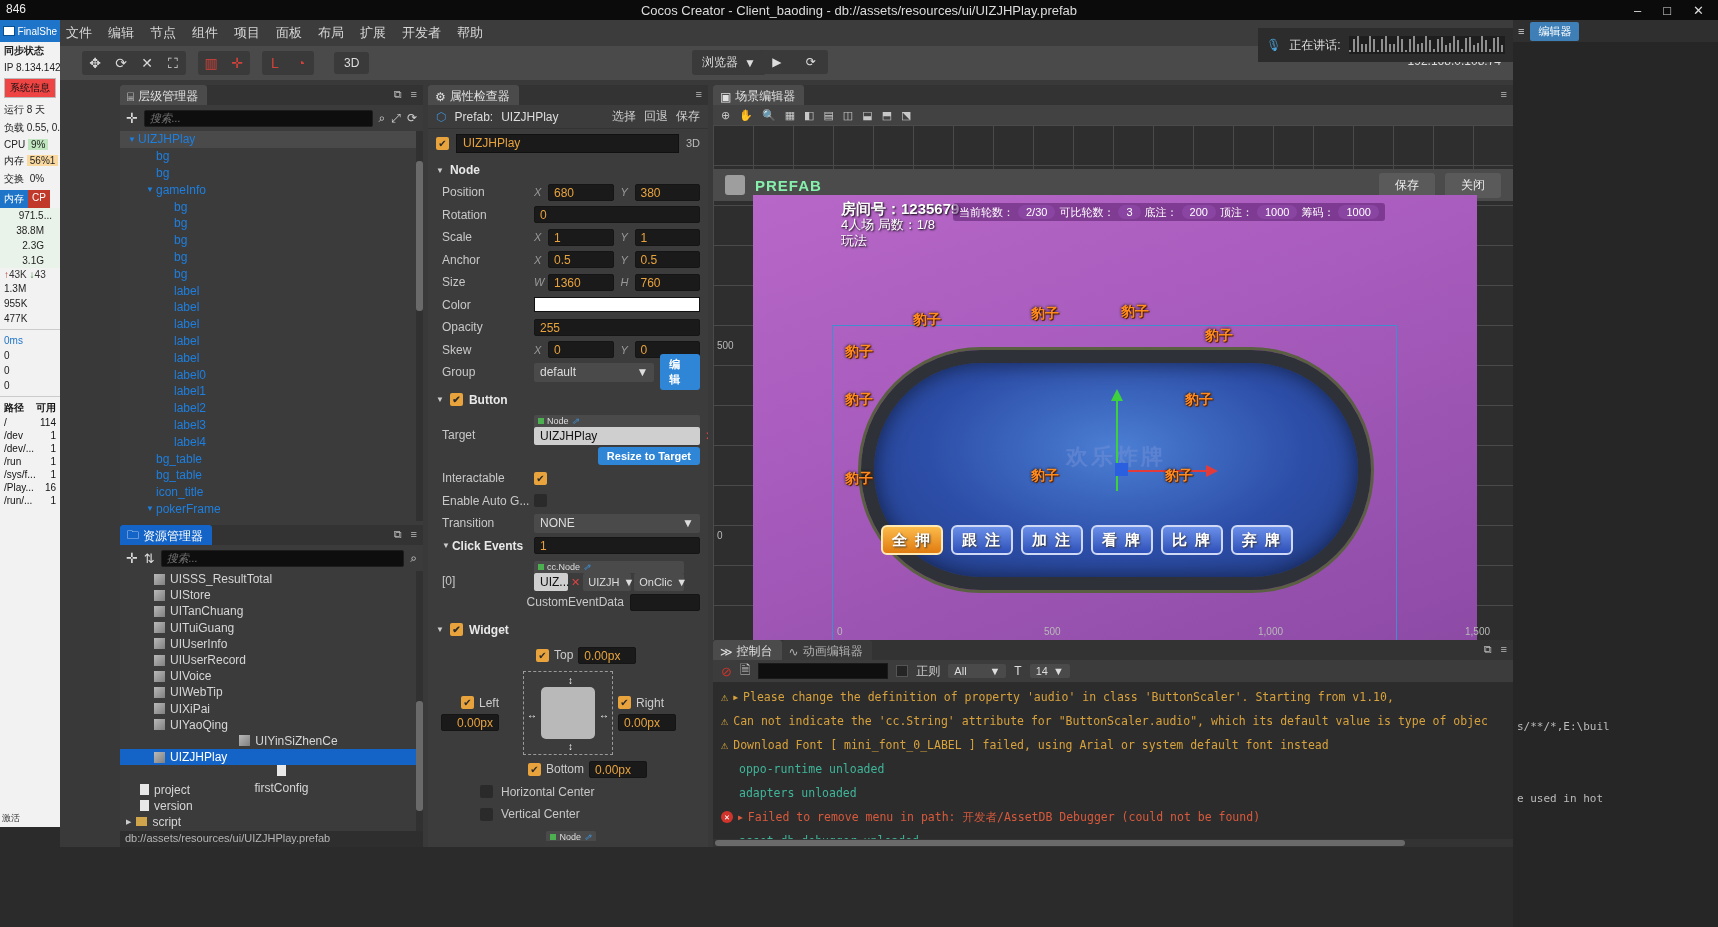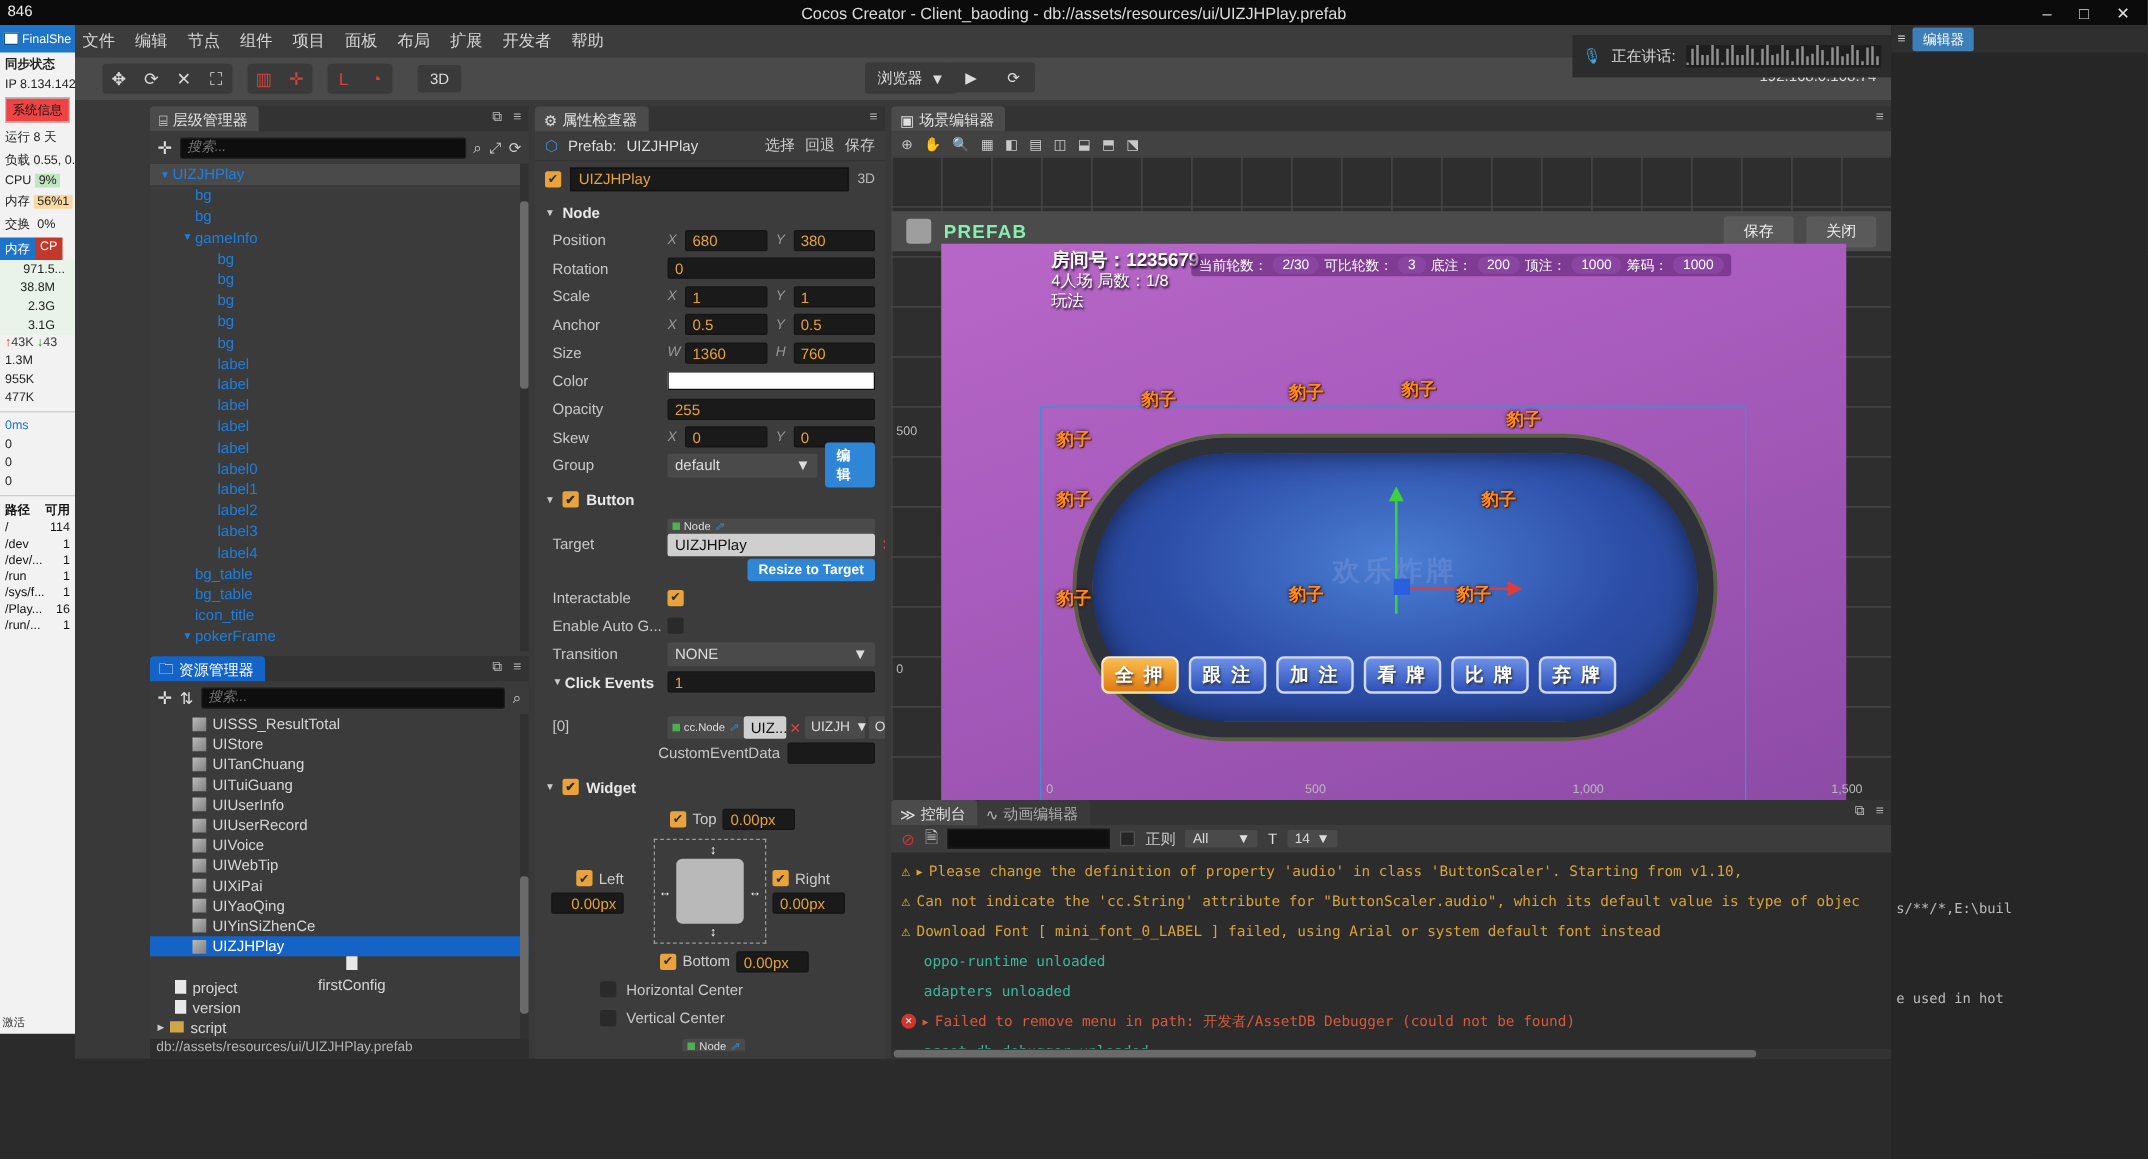--- a/index.html
+++ b/index.html
@@ -472,21 +472,21 @@
             <span>UIWebTip</span>
           </div>
           <div class="arow" style="padding-left: 34px;">
             <span class="cube"></span>
             <span>UIXiPai</span>
           </div>
           <div class="arow" style="padding-left: 34px;">
             <span class="cube"></span>
             <span>UIYaoQing</span>
           </div>
-          <div class="arow" style="padding-left: 34px;">
+          <div class="arow" style="padding-left: 34px; justify-content: center;">
             <span class="cube"></span>
             <span>UIYinSiZhenCe</span>
           </div>
           <div class="arow sel" style="padding-left: 34px;">
             <span class="cube"></span>
             <span>UIZJHPlay</span>
           </div>
           <div class="arow" style="padding-left: 20px; flex-direction: column;">
             <span class="docico"></span>
             <span>firstConfig</span>
@@ -640,21 +640,21 @@
           <span>▼</span>
         </span>
       </div>
       <div class="prow">
         <span class="tri" style="font-size:8px;color:#ccc;width:10px">▼</span>
         <span class="plab" style="width:82px;font-weight:bold;color:#e8e8e8">Click Events</span>
         <span class="pin full">1</span>
       </div>
       <div class="prow" style="height:34px;align-items:flex-end">
         <span class="plab" style="padding-bottom:3px">[0]</span>
-        <span style="display:flex;">
+        <span style="display:flex;flex-direction:column">
           <span class="nodetag">
             <i class="greendot"></i>
               <span>cc.Node</span>
               <i style="color:#3e8ed0">⇗</i>
           </span>
           <span style="display:flex;align-items:center;gap:3px">
             <span class="nodechip" style="width:34px">UIZ...</span>
             <span style="color:#d44;font-size:11px">✕</span>
             <span class="ddsm" style="width:48px">
               <span>UIZJH</span>

